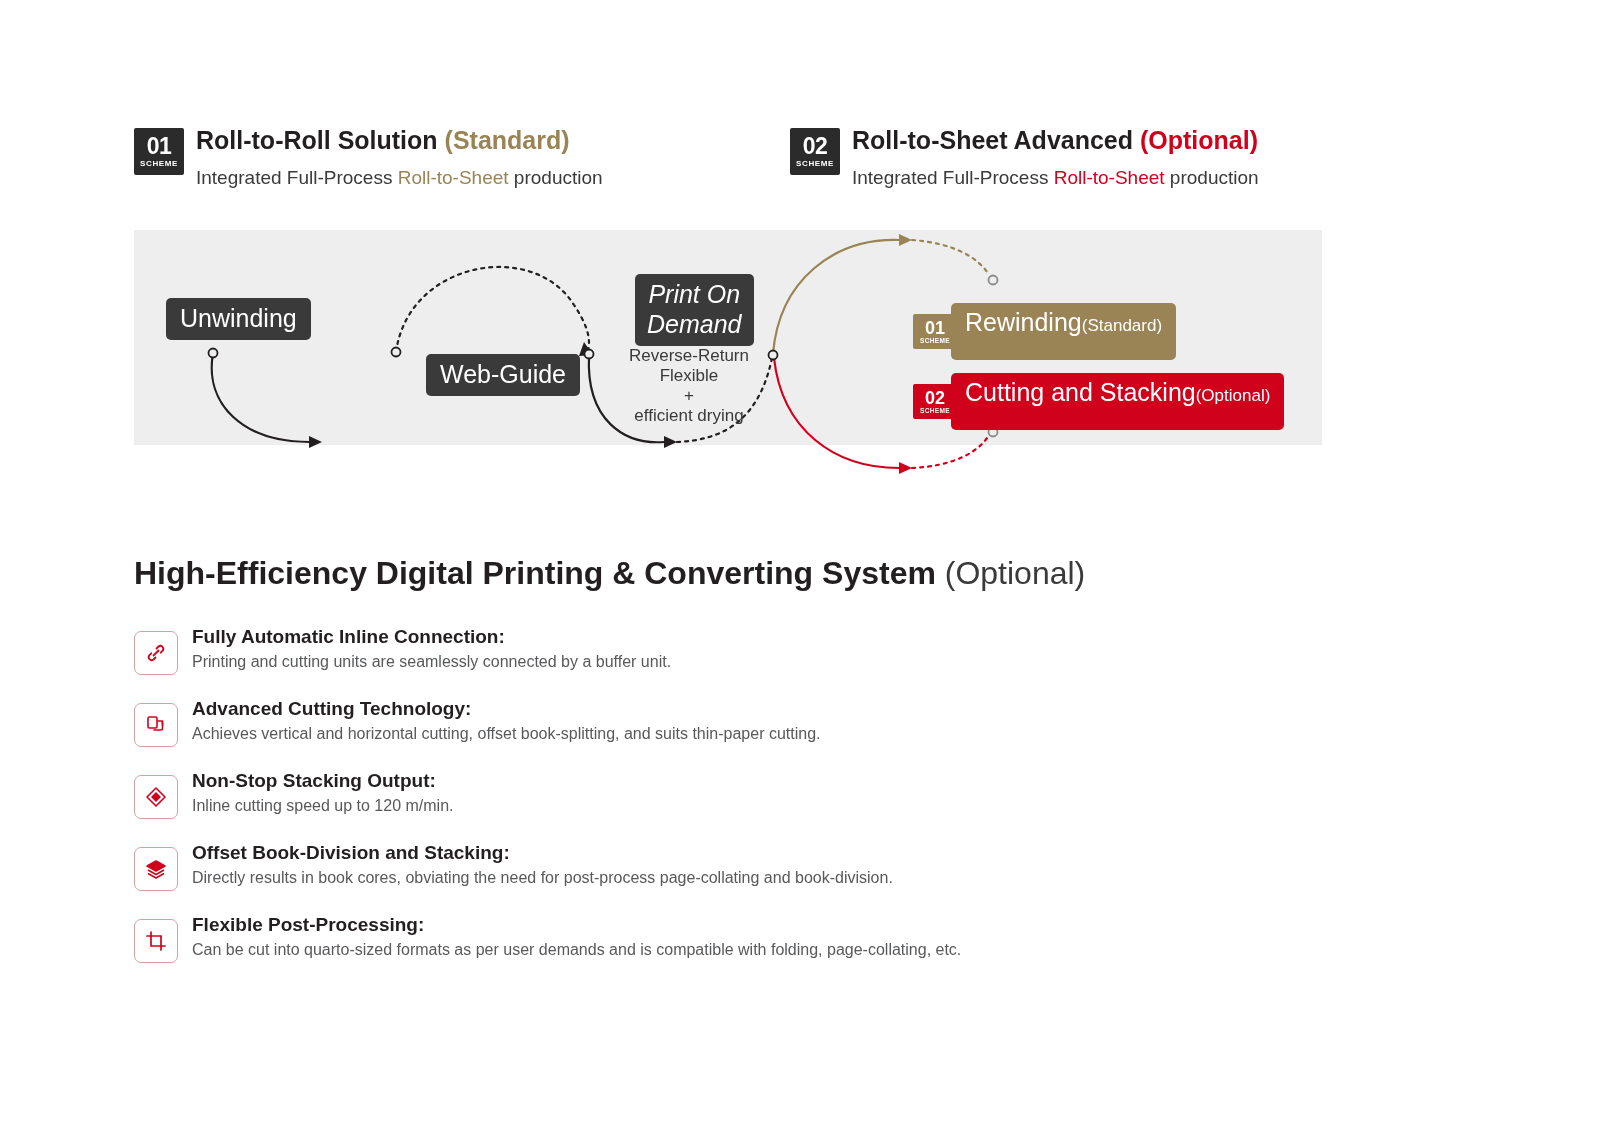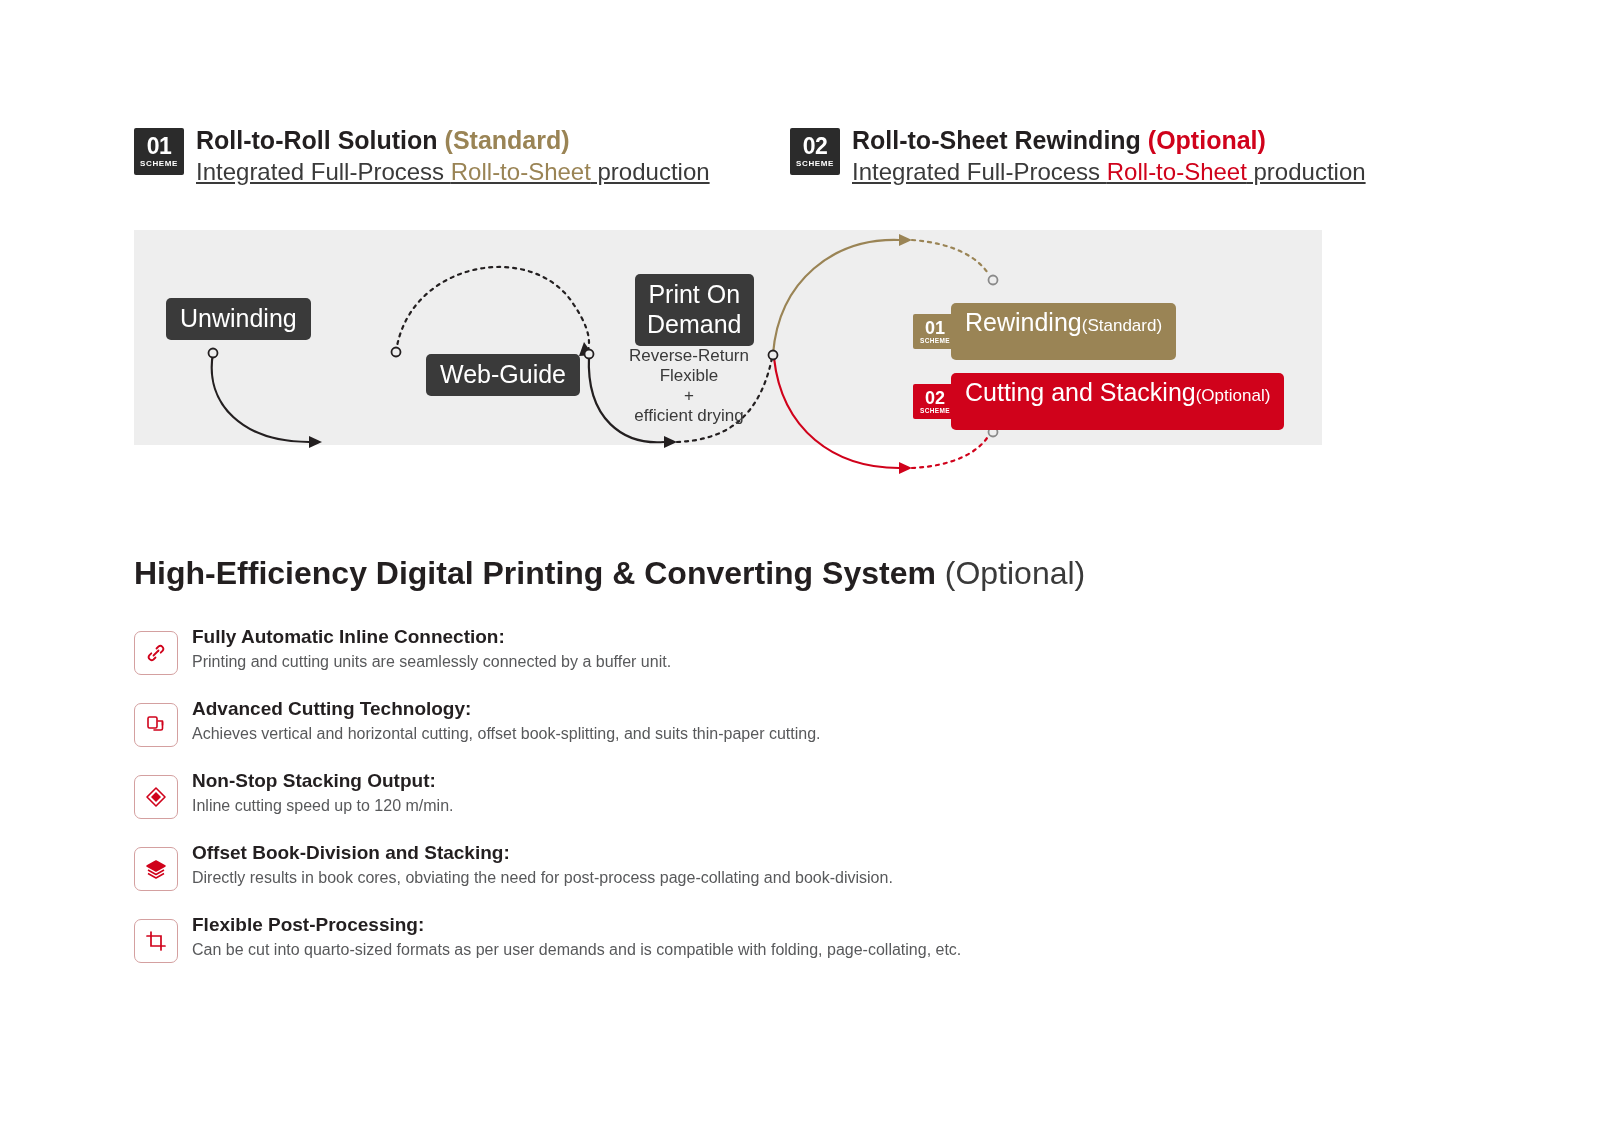--- a/index.html
+++ b/index.html
@@ -61,26 +61,25 @@
   }
   .scheme-text .line1 {
     font-size: 25px;
     font-weight: bold;
     line-height: 30px;
     white-space: nowrap;
   }
   .scheme-text .line1 .paren-gold { color: #9a8455; font-weight: bold; }
   .scheme-text .line1 .paren-red { color: #d0021b; font-weight: bold; }
   .scheme-text .line2 {
-    font-size: 24px;
+    font-size: 19px;
     line-height: 26px;
     color: #3a3a3a;
     white-space: nowrap;
-    margin-top: 4px;
-    text-decoration: underline;
+    margin-top: 10px;
   }
   .scheme-text .line2 .hl-gold { color: #9a8455; }
   .scheme-text .line2 .hl-red { color: #d0021b; }
 
   
   .flow-panel {
     position: absolute;
     left: 134px;
     top: 230px;
     width: 1188px;
@@ -104,20 +103,21 @@
     line-height: 30px;
     white-space: nowrap;
   }
   .chip.unwinding { left: 32px; top: 68px; }
   .chip.webguide  { left: 292px; top: 124px; }
   .chip.pod {
     left: 501px; top: 44px;
     text-align: center;
     line-height: 30px;
     padding: 5px 12px 7px 12px;
+    font-style: italic;
   }
 
   .pod-sub {
     position: absolute;
     left: 480px;
     top: 116px;
     width: 150px;
     text-align: center;
     font-size: 17px;
     line-height: 20px;
@@ -237,21 +237,21 @@
     </div>
   </div>
 
   <div class="scheme-head s2">
     <div class="badge">
       <span class="num">02</span>
       <span class="word">SCHEME</span>
     </div>
     <div class="scheme-text">
       <div class="line1">
-        <span>Roll-to-Sheet Rewinding</span>
+        <span>Roll-to-Sheet Advanced</span>
         <span class="paren-red">(Optional)</span>
       </div>
       <div class="line2">
         <span>Integrated Full-Process </span><span class="hl-red">Roll-to-Sheet</span><span> production</span>
       </div>
     </div>
   </div>
 </div>
 
 <div class="flow-panel">

